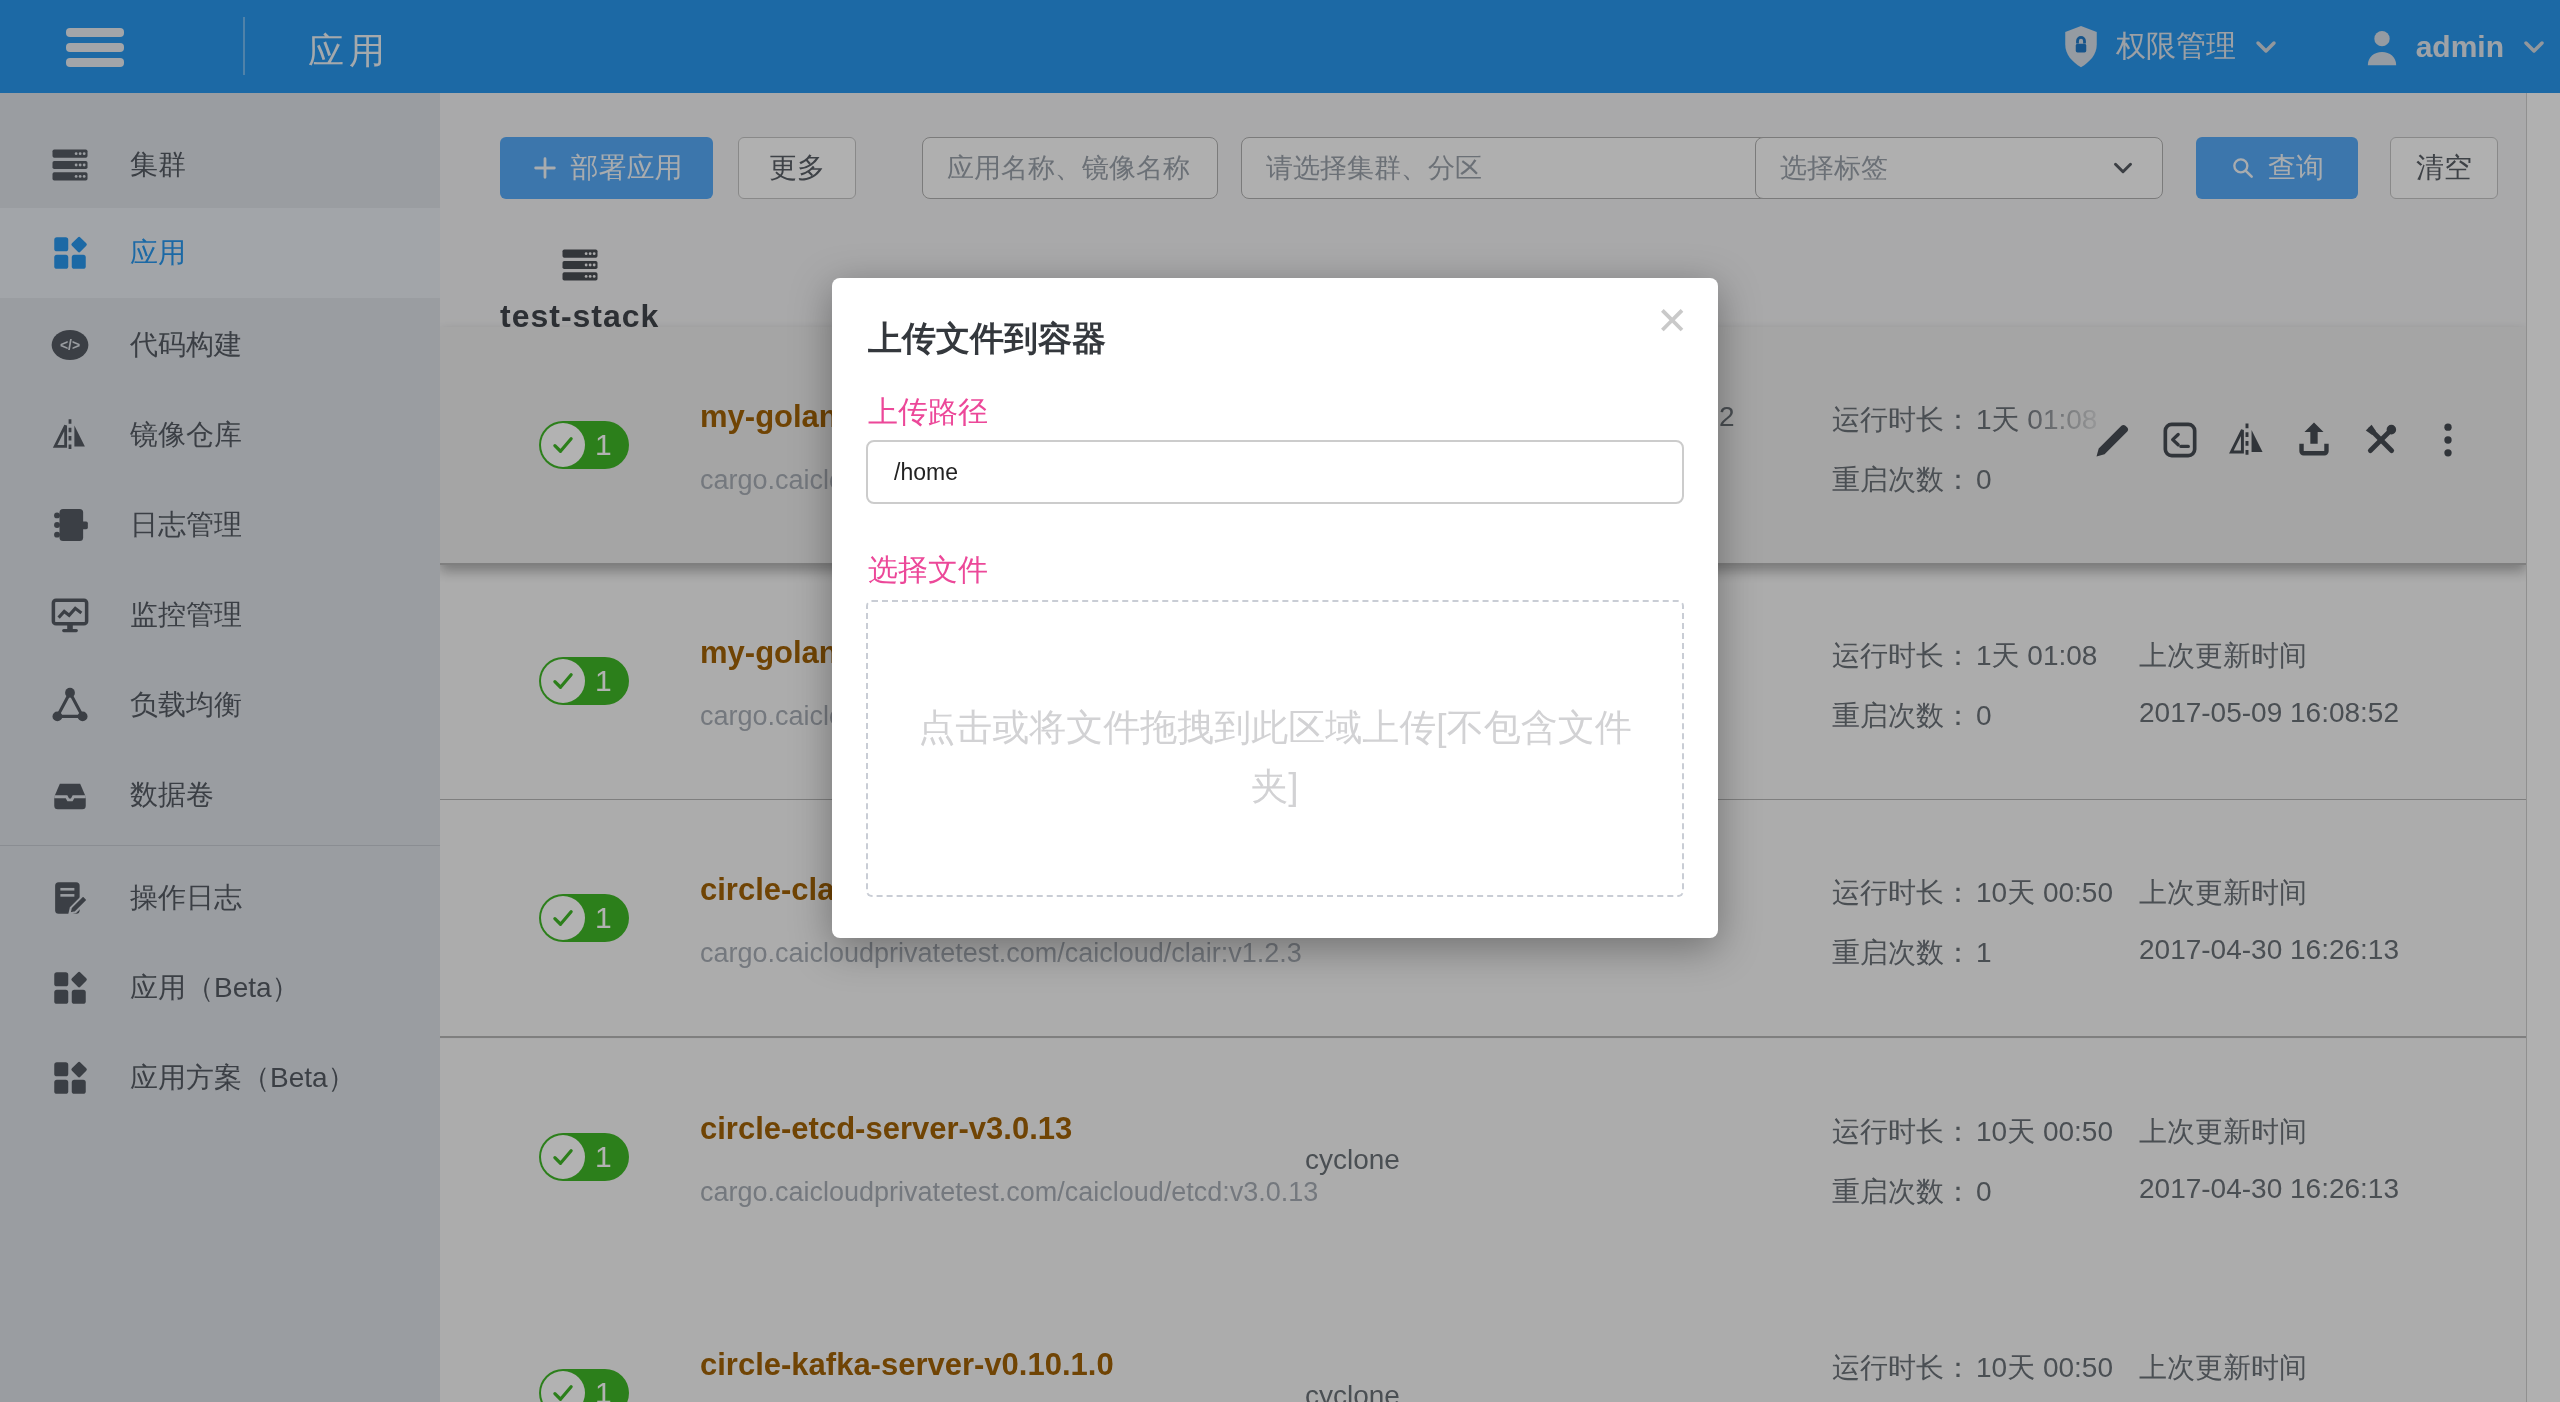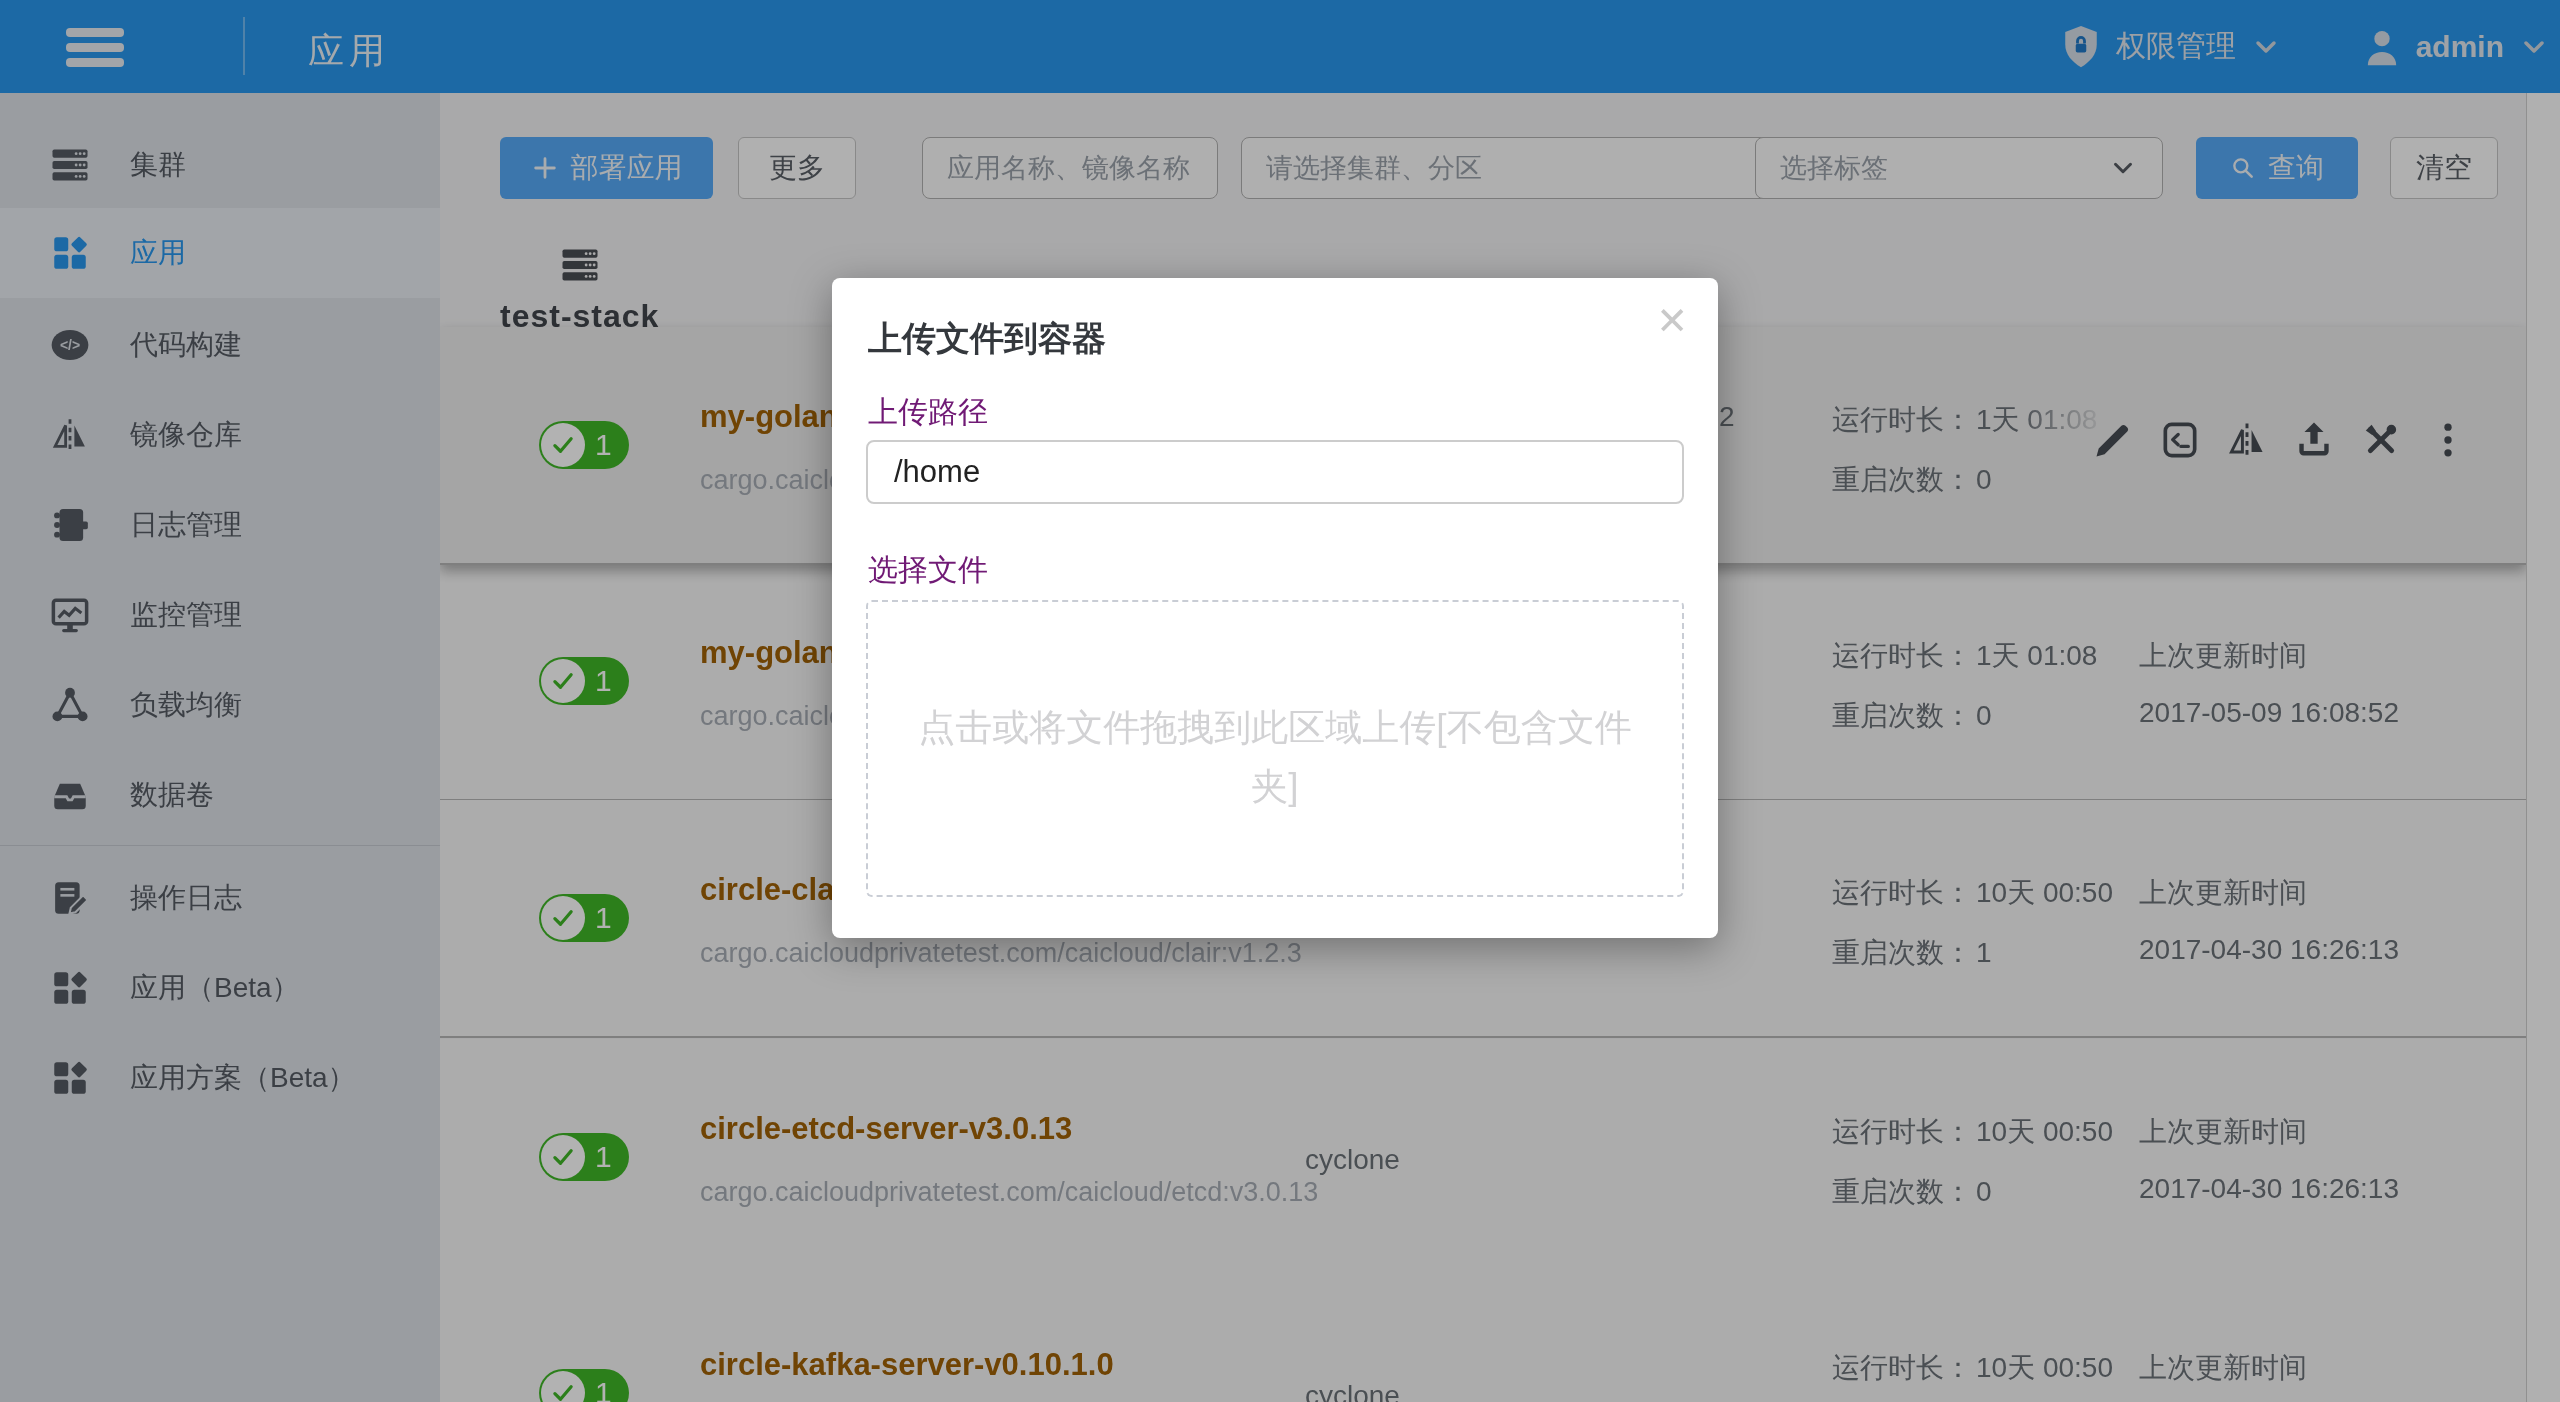--- a/index.html
+++ b/index.html
@@ -57,24 +57,24 @@
   .row-icons{position:absolute;left:1651px;top:91px;display:flex;gap:23px;color:#474C53;}
   .row-icons .ric{width:44px;height:44px;cursor:pointer;}
   
   .scroll-track{position:absolute;left:2526px;top:93px;width:34px;bottom:0;background:#FDFDFD;border-left:1px solid #CFCFCF;z-index:6;}
   
   .dim{position:absolute;inset:0;background:rgba(0,0,0,0.30);z-index:40;}
   .modal{position:absolute;left:832px;top:278px;width:886px;height:660px;background:#FFFFFF;border-radius:8px;
     box-shadow:0 10px 40px rgba(0,0,0,.35);z-index:50;box-sizing:border-box;}
   .m-title{position:absolute;left:36px;top:38px;font-size:34px;font-weight:600;color:#34383D;}
   .m-close{position:absolute;right:30px;top:24px;font-size:38px;color:#C9C9C9;cursor:pointer;line-height:1;}
-  .m-label{position:absolute;left:36px;font-size:30px;color:#701a75;}
+  .m-label{position:absolute;left:36px;font-size:30px;color:#ec4899;}
   .m-path-label{top:114px;}
   .m-input{position:absolute;left:34px;top:162px;width:818px;height:64px;box-sizing:border-box;
-    border:2px solid #CCCCCC;border-radius:8px;font-size:31px;color:#222222;padding:16px 26px;outline:none;
+    border:2px solid #CCCCCC;border-radius:8px;font-size:23px;color:#222222;padding:16px 26px;outline:none;
     font-family:"Liberation Sans","DejaVu Sans",sans-serif;}
   .m-file-label{top:272px;}
   .m-drop{position:absolute;left:34px;top:322px;width:818px;height:297px;box-sizing:border-box;
     border:2px dashed #C9CDD5;border-radius:6px;cursor:pointer;}
   .m-drop-hint{margin:96px auto 0;width:740px;font-size:37px;line-height:59px;color:#D2D2D4;
     text-align:center;word-break:break-all;}
   svg{display:block;}
 </style>
 </head>
 <body>

